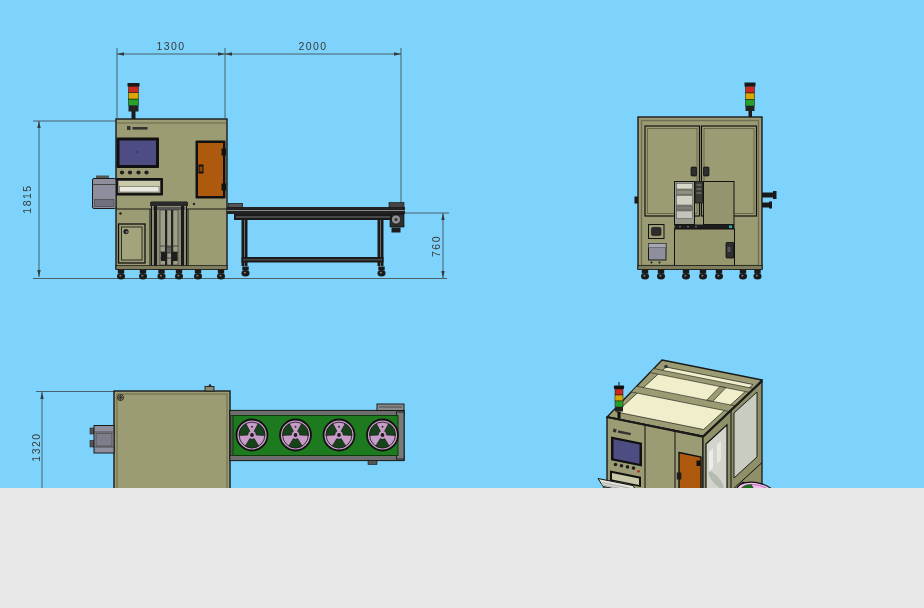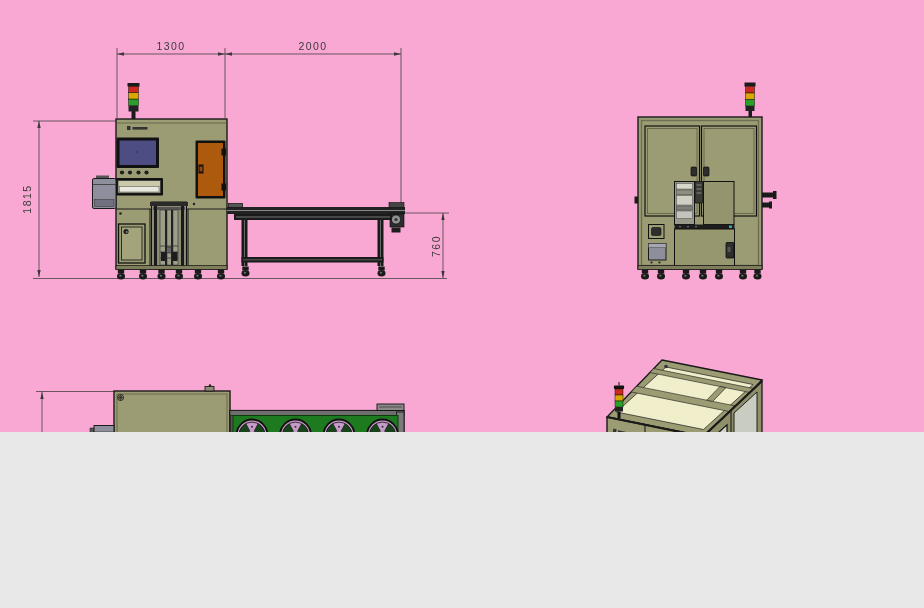--- a/index.html
+++ b/index.html
@@ -1,16 +1,16 @@
 <!DOCTYPE html>
 <html><head>
 <meta charset="utf-8">
 <style>
   html,body{margin:0;padding:0;background:#e8e8e8;font-family:"Liberation Sans",sans-serif;}
-  .canvas{width:924px;height:432px;background:#f9a8d4;position:relative;overflow:hidden;text-decoration:underline;}
+  .canvas{width:924px;height:488px;background:#7dd3fc;position:relative;overflow:hidden;text-decoration:underline;}
   svg{display:block;}
   
   .body{fill:#9C9C74;stroke:#1a1a1a;stroke-width:1.4;}
   .blk{fill:#1a1a1a;stroke:none;}
   .frame{fill:none;stroke:#1a1a1a;}
   .thin{fill:none;stroke:#55553C;stroke-width:.7;}
   .dim{stroke:#3a3a3a;stroke-width:.75;fill:none;}
   .arrow{fill:#3a3a3a;stroke:none;}
   .dimtxt{fill:#3a3a3a;font:10.5px "Liberation Sans",sans-serif;letter-spacing:.14em;}
   .screenfill{fill:#4D4D84;}

